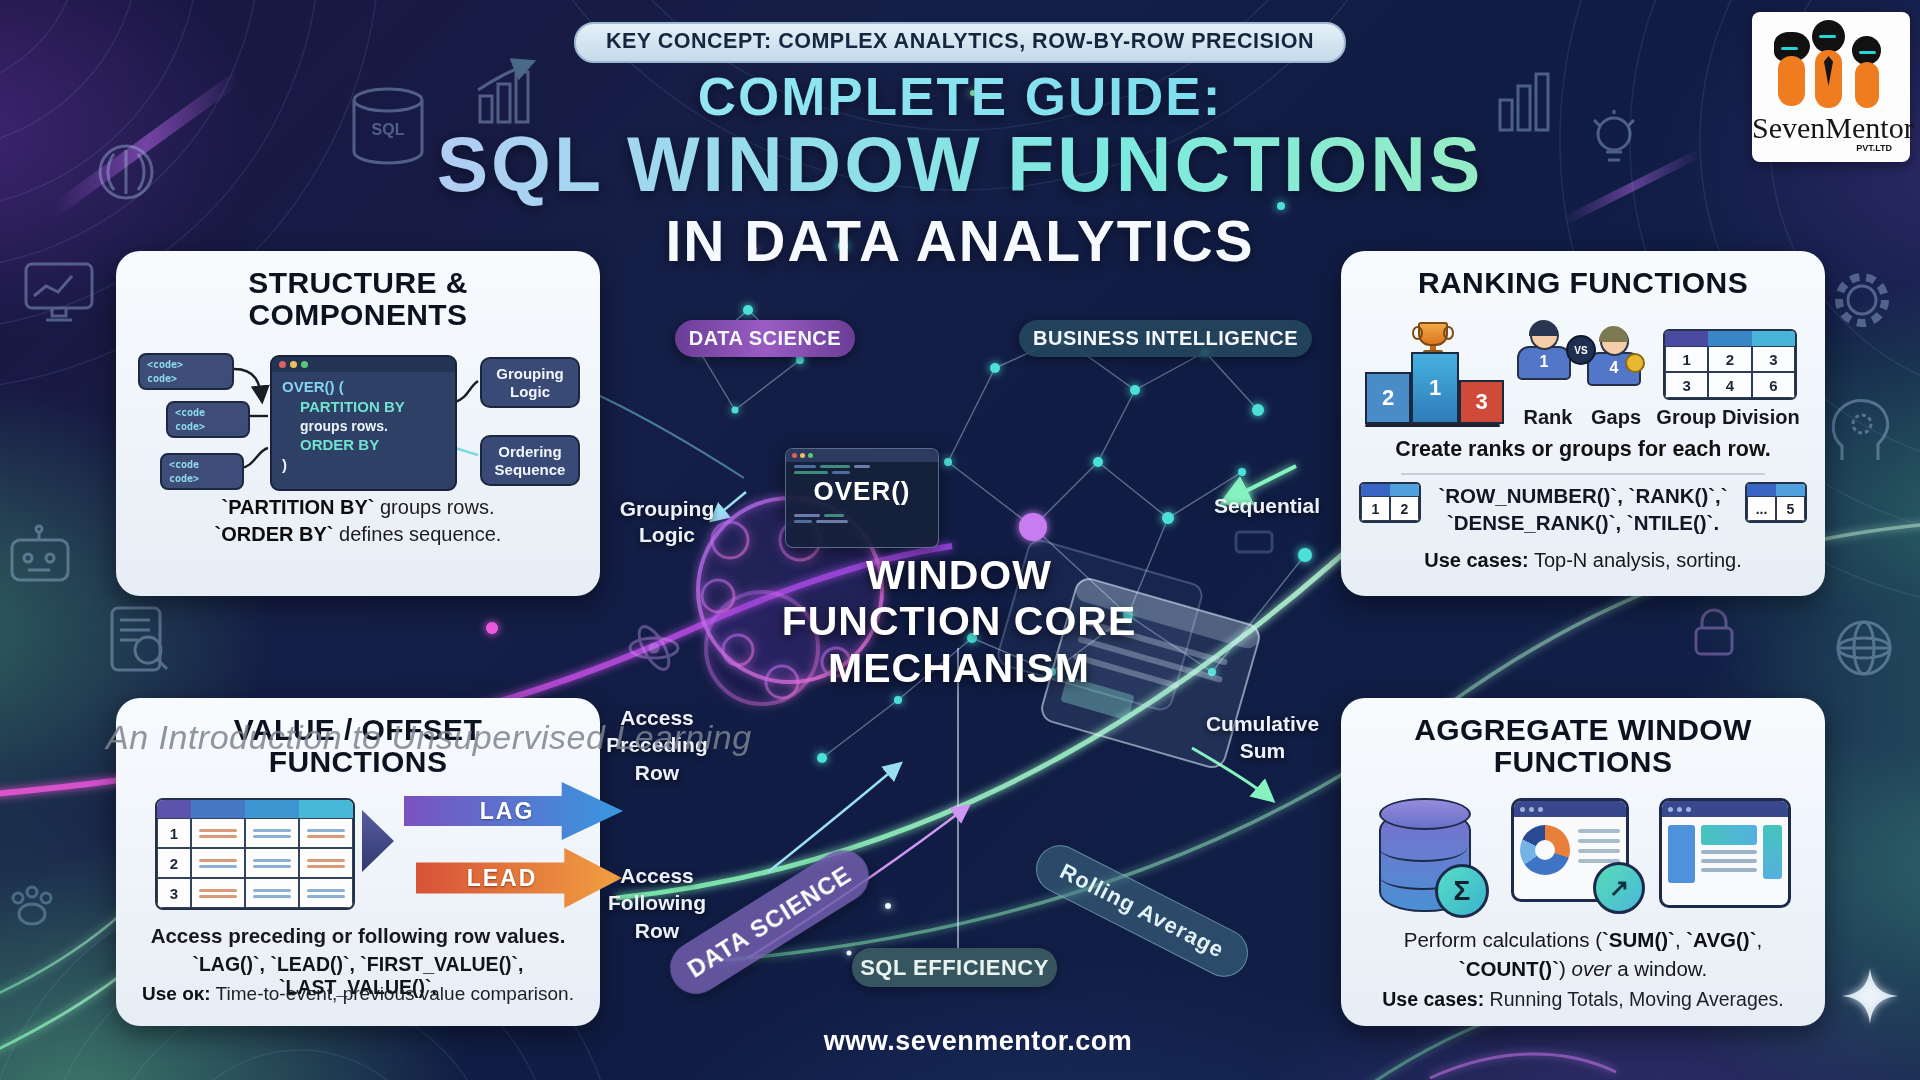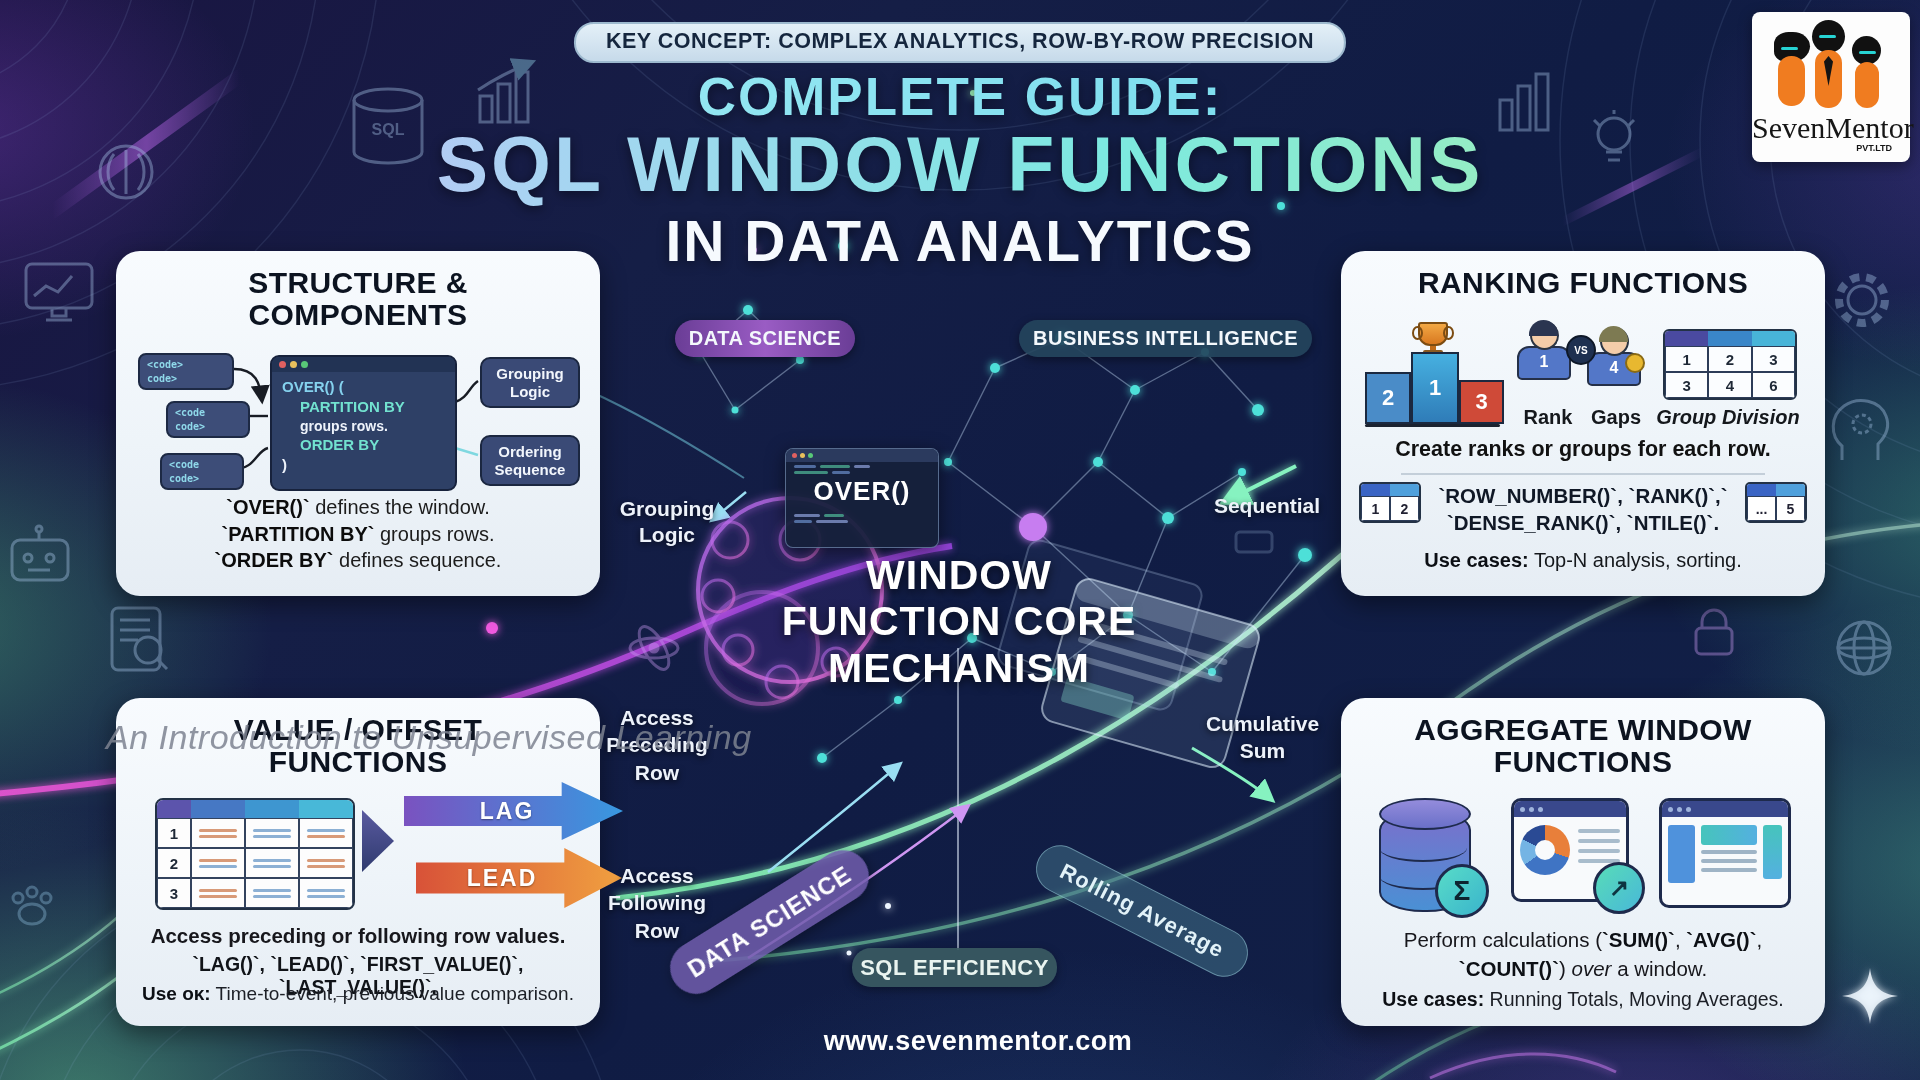--- a/index.html
+++ b/index.html
@@ -517,21 +517,20 @@
         <div class="cc3">groups rows.</div>
         <div class="cc2">ORDER BY</div>
         <div class="cc5">)</div>
       </div>
     </div>
     <div class="s-rchip" style="top:106px;">Grouping
 Logic</div>
     <div class="s-rchip" style="top:184px;">Ordering
 Sequence</div>
     <div class="s-desc">
-      <div><b>`OVER()`</b><span> defines the window.</span></div>
       <div><b>`PARTITION BY`</b><span> groups rows.</span></div>
       <div><b>`ORDER BY`</b><span> defines sequence.</span></div>
     </div>
   </div>
 
   <div class="card" id="card-ranking">
     <div class="card-title">RANKING FUNCTIONS</div>
     <div class="podium">
       <div class="trophy">
         <div class="cup"></div>
@@ -565,21 +564,21 @@
       <div class="gt-h" style="background:#4a4aa0;"></div>
         <div class="gt-h" style="background:#3a86c8;"></div>
         <div class="gt-h" style="background:#48b4d8;"></div>
       <div class="gt-c">1</div>
       <div class="gt-c">2</div>
       <div class="gt-c">3</div>
       <div class="gt-c">3</div>
       <div class="gt-c">4</div>
       <div class="gt-c">6</div>
     </div>
-    <div class="rk-label" style="left:308px;width:158px;font-style:italic;">Group Division</div>
+    <div class="rk-label" style="left:308px;width:158px;">Group Division</div>
     <div class="rk-caption">Create ranks or groups for each row.</div>
     <div class="rk-div"></div>
     <div class="mini" style="left:18px;">
       <div class="mini-h mh1"></div>
         <div class="mini-h mh2"></div>
       <div class="mini-c">1</div>
       <div class="mini-c">2</div>
     </div>
     <div class="fn-text">
       <div>`ROW_NUMBER()`, `RANK()`,`</div>

